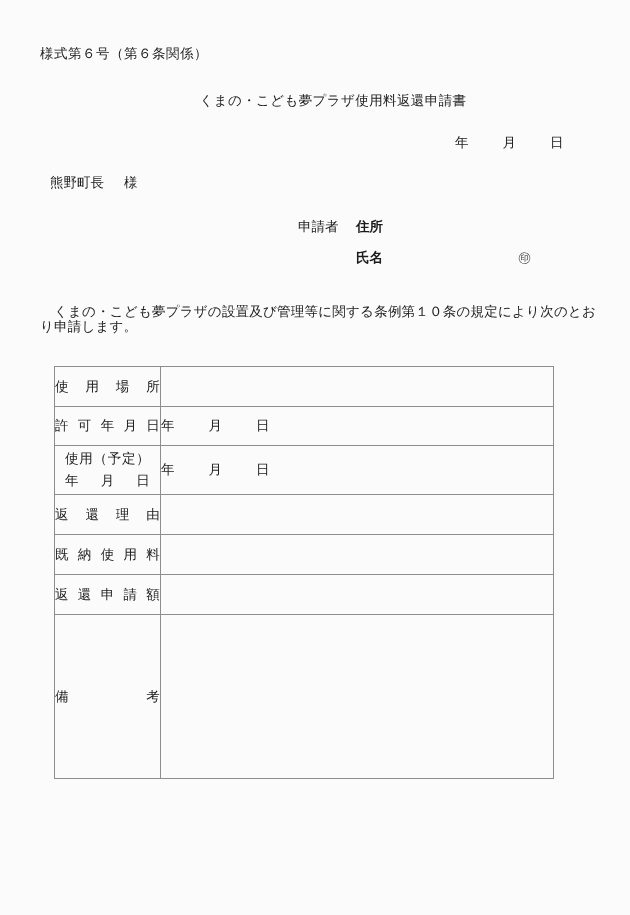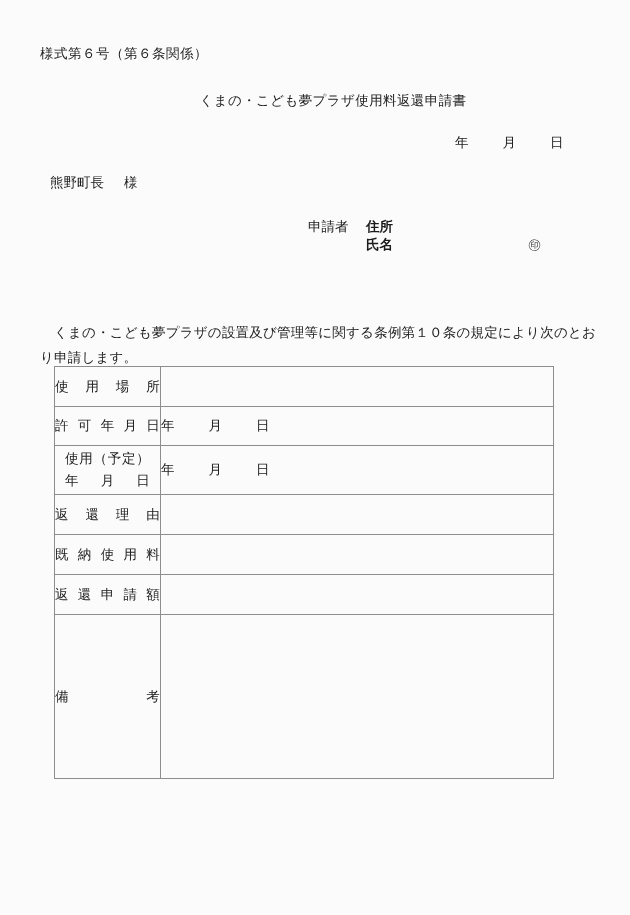--- a/index.html
+++ b/index.html
@@ -64,52 +64,52 @@
     left: 50px;
     top: 174px;
     font-size: 13.5px;
     white-space: nowrap;
   }
   .addressee .honorific { margin-left: 20px; }
 
   
   .applicant {
     position: absolute;
-    left: 308px;
+    left: 298px;
     top: 218px;
     font-size: 13.5px;
   }
   .applicant-row {
     display: flex;
     align-items: baseline;
     white-space: nowrap;
   }
-  .applicant-row + .applicant-row { }
+  .applicant-row + .applicant-row { margin-top: 13px; }
   .applicant-label {
     width: 58px;
     flex: 0 0 58px;
   }
   .applicant-field {
     width: 44px;
     flex: 0 0 44px;
     font-weight: bold;
   }
   .seal-mark {
     margin-left: 118px;
     font-size: 13px;
   }
 
   
   .body-text {
     position: absolute;
     left: 40px;
-    top: 320px;
+    top: 304px;
     width: 556px;
     font-size: 13.5px;
-    line-height: 25px;
+    line-height: 15px;
     text-indent: 14px;
     text-align: justify;
     letter-spacing: 0.2px;
   }
 
   
   .form-table {
     position: absolute;
     left: 54px;
     top: 366px;

